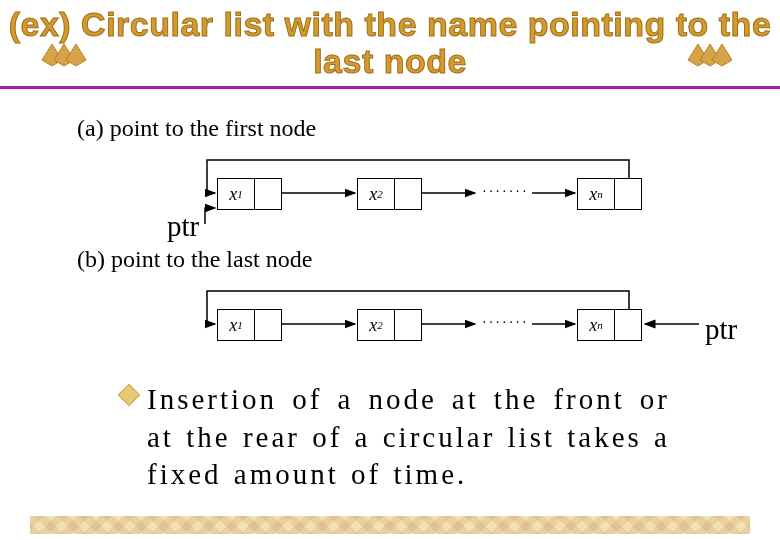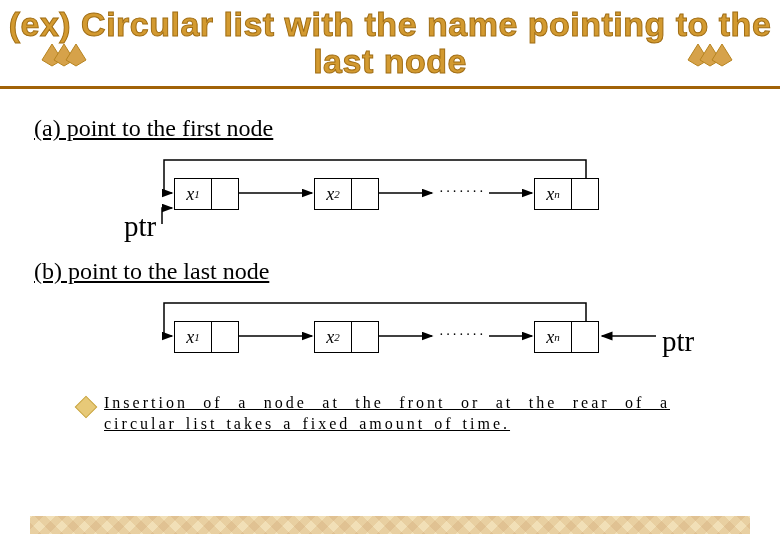--- a/index.html
+++ b/index.html
@@ -14,21 +14,21 @@
   }
   .slide {
     position: relative;
     width: 780px;
     height: 540px;
   }
   .title-row {
     position: relative;
     padding-top: 8px;
     height: 78px;
-    border-bottom: 3px solid #a16207;
+    border-bottom: 3px solid #a21caf;
   }
   .title-text {
     position: absolute;
     left: 0; right: 0; top: 6px;
     text-align: center;
     font-family: Arial, "Helvetica Neue", sans-serif;
     font-weight: 700;
     font-size: 34px;
     line-height: 1.1;
     color: #d39a30;
@@ -38,22 +38,21 @@
   .deco-icon {
     position: absolute;
     width: 54px;
     height: 34px;
   }
   .deco-left  { left: 40px;  top: 34px; }
   .deco-right { right: 40px; top: 34px; }
 
   .body {
     position: relative;
-    padding: 18px 60px 0 34px;
-    text-decoration: underline;
+    padding: 18px 60px 0 77px;
   }
   .sublabel {
     font-size: 24px;
     margin: 8px 0 6px 0;
   }
 
   .canvas {
     position: relative;
     width: 660px;
     height: 90px;
@@ -92,21 +91,21 @@
   }
   .ptr-label {
     position: absolute;
     font-size: 29px;
   }
 
   svg.overlay { position: absolute; left: 0; top: 0; }
 
   .note {
     margin: 12px 50px 0 70px;
-    font-size: 16px;
+    font-size: 29px;
     line-height: 1.3;
     text-align: justify;
     letter-spacing: 3px;
     word-spacing: 2px;
     position: relative;
   }
   .note .diamond-bullet {
     position: absolute;
     left: -26px;
     top: 6px;
@@ -192,21 +191,21 @@
         <line x1="344" y1="45" x2="398" y2="45" stroke="#000" stroke-width="1.5" marker-end="url(#ah)"></line>
 
         <line x1="455" y1="45" x2="498" y2="45" stroke="#000" stroke-width="1.5" marker-end="url(#ah)"></line>
 
         <polyline points="552,30 552,12 130,12 130,45 138,45" fill="none" stroke="#000" stroke-width="1.5" marker-end="url(#ah)"></polyline>
 
         <polyline points="128,76 128,60 138,60" fill="none" stroke="#000" stroke-width="1.5" marker-end="url(#ah)"></polyline>
       </svg>
     </div>
 
-    <div class="sublabel" style="margin-top:20px;">(b) point to the last node</div>
+    <div class="sublabel" style="margin-top:8px;">(b) point to the last node</div>
     <div class="canvas">
       <div class="node" style="left:140px; top:30px;">
         <div class="cell-data">
             <span>x</span>
             <sub>1</sub>
           </div>
         <div class="cell-link"></div>
       </div>
       <div class="node" style="left:280px; top:30px;">
         <div class="cell-data">

